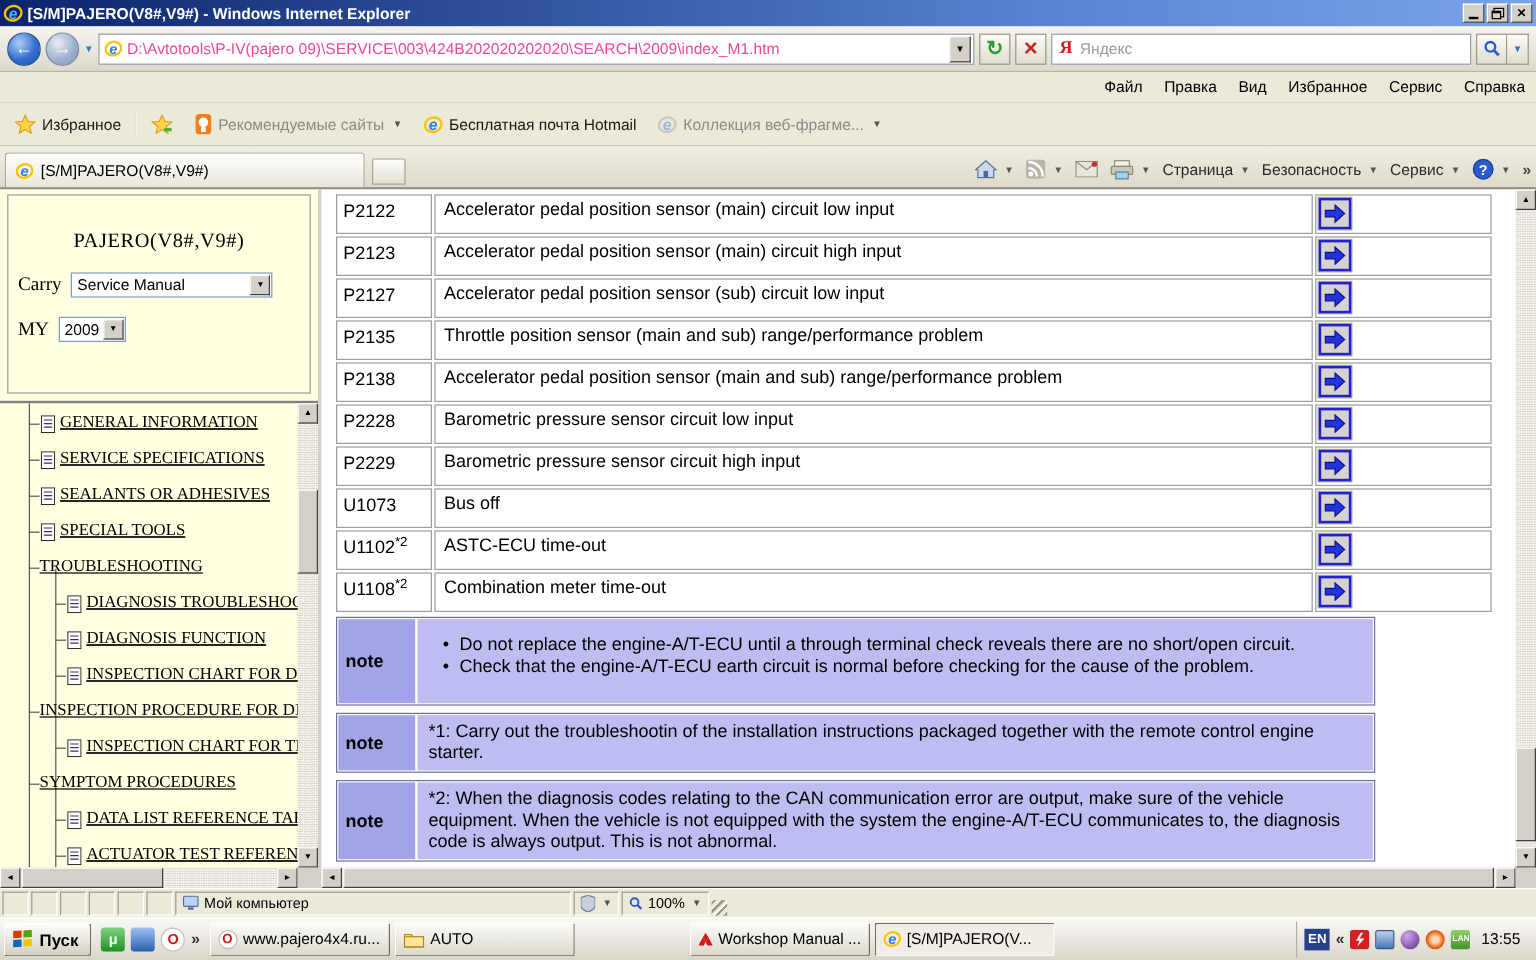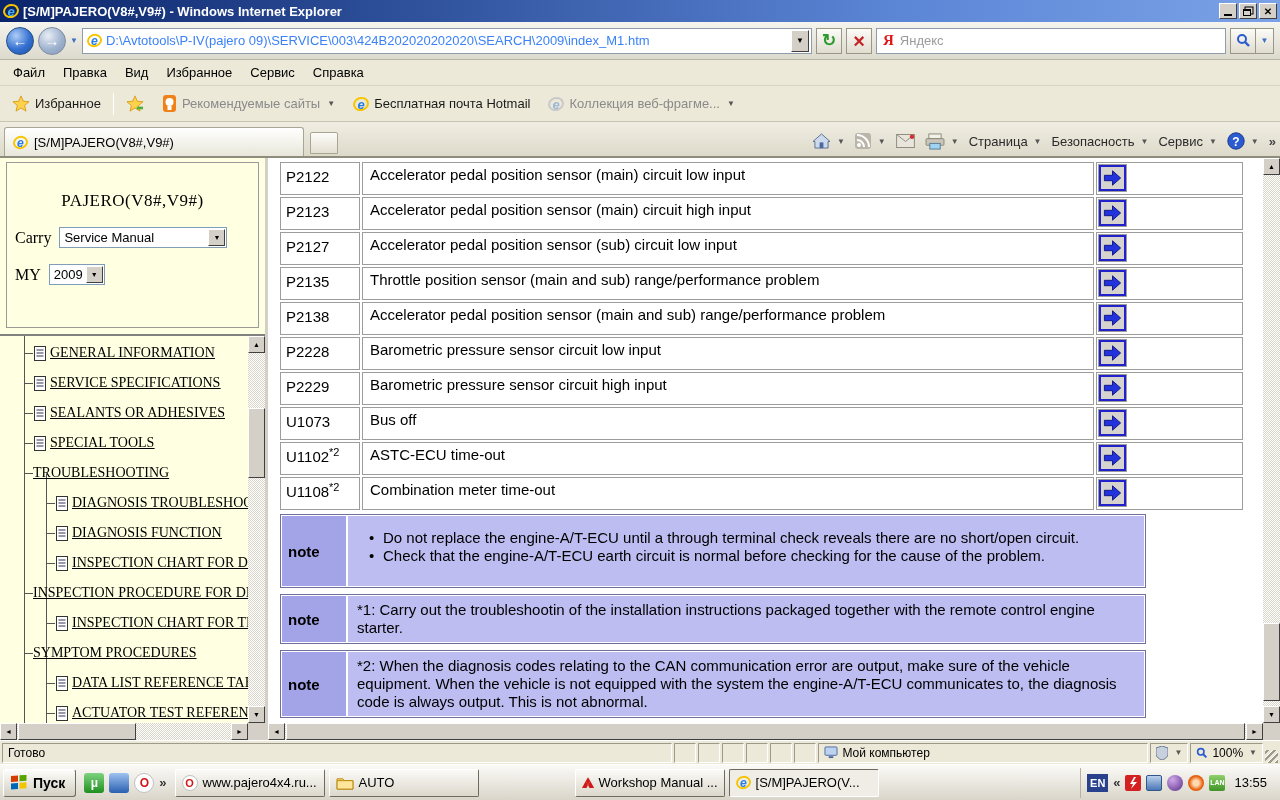--- a/index.html
+++ b/index.html
@@ -13,34 +13,34 @@
   .glyph-min { width:8px; height:2px; background:#000; margin-top:8px; }
   .glyph-restore { width:8px; height:7px; border:1px solid #000; border-top-width:2px; box-shadow:2px -2px 0 -0.5px #d4d0c8, 2px -2px 0 0.5px #000; margin-top:2px; margin-right:2px; }
 
   
   .navrow { height:38px; background:linear-gradient(#f5f4ee,#dcdacd); display:flex; align-items:center; padding:0 6px; gap:4px; flex:none; border-bottom:1px solid #b8b5a6; }
   .navbtn { width:28px; height:28px; border-radius:50%; display:flex; align-items:center; justify-content:center; color:#fff; font-size:15px; font-weight:bold; flex:none; }
   .nav-back { background:radial-gradient(circle at 35% 30%, #aecdf5, #3470d2 55%, #1c4f9e); border:1px solid #274f86; }
   .nav-fwd  { background:radial-gradient(circle at 35% 30%, #e8edf5, #9fb3cf 55%, #8396b4); border:1px solid #7e8ca1; }
   .mini-drop { color:#3b6fc4; font-size:8px; }
   .addr { flex:1; height:26px; background:#fff; border:1px solid #8f9bab; display:flex; align-items:center; padding:0 2px 0 4px; gap:4px; min-width:0; }
-  .addr-text { flex:1; font-size:13px; color:#3b82f6; white-space:nowrap; overflow:hidden; }
+  .addr-text { flex:1; font-size:13px; color:#ec4899; white-space:nowrap; overflow:hidden; }
   .addr-dropbtn { width:18px; height:22px; background:#d4d0c8; border:1px solid; border-color:#fff #404040 #404040 #fff; display:flex; align-items:center; justify-content:center; font-size:8px; color:#000; flex:none; }
   .sqbtn { width:26px; height:26px; background:linear-gradient(#fcfbf7,#e0ddd0); border:1px solid #9a9786; display:flex; align-items:center; justify-content:center; flex:none; }
   .refresh-glyph { color:#2e9b2e; font-size:17px; font-weight:bold; }
   .stop-glyph { color:#c22525; font-size:20px; font-weight:bold; line-height:1; }
   .searchbox { width:350px; height:26px; background:#fff; border:1px solid #8f9bab; display:flex; align-items:center; padding:0 6px; gap:6px; flex:none; }
   .ya { color:#e01818; font-weight:bold; font-size:15px; font-family:"Liberation Serif",serif; }
   .search-ph { color:#9b9b9b; font-size:13px; flex:1; }
   .searchbtns { display:flex; flex:none; }
   .srchbtn { width:26px; height:26px; background:linear-gradient(#fcfbf7,#e0ddd0); border:1px solid #9a9786; display:flex; align-items:center; justify-content:center; }
   .srchdrop { width:18px; height:26px; background:linear-gradient(#fcfbf7,#e0ddd0); border:1px solid #9a9786; border-left:none; display:flex; align-items:center; justify-content:center; color:#3b6fc4; font-size:8px; }
 
   
-  .menurow { height:26px; display:flex; align-items:center; padding-left:4px; flex:none; border-bottom:1px solid #d8d5c4; }
+  .menurow { height:26px; display:flex; align-items:center; padding-left:4px; flex:none; border-bottom:1px solid #d8d5c4;justify-content:flex-end; }
   .menu-item { font-size:13px; color:#000; padding:3px 9px; }
 
   
   .favrow { height:36px; display:flex; align-items:center; padding-left:6px; gap:6px; flex:none; border-bottom:1px solid #c7c4b2; }
   .favbtn { display:flex; align-items:center; gap:5px; font-size:13px; color:#1a1a1a; padding:4px 6px; }
   .fav-sep { width:1px; height:22px; background:#b5b2a2; border-right:1px solid #fff; }
   .gray-label { color:#8a8a8a; }
   .drop8 { font-size:8px; color:#555; margin-left:2px; }
 
   
@@ -620,21 +620,20 @@
       <div class="sb-h sb-track" style="position:absolute;">
         <span class="sb-btn" style="left:0; top:0;">◄</span>
         <span class="sb-thumb" style="left:18px; right:18px; top:0; height:17px;"></span>
         <span class="sb-btn" style="right:0; top:0;">►</span>
       </div>
       <div class="corner"></div>
     </div>
   </div>
 
   <div class="statusbar">
-    <div class="sb-panel sb-status">Готово</div>
     <div class="sb-panel sb-mini"></div>
     <div class="sb-panel sb-mini"></div>
     <div class="sb-panel sb-mini"></div>
     <div class="sb-panel sb-mini"></div>
     <div class="sb-panel sb-mini"></div>
     <div class="sb-panel sb-mini"></div>
     <div class="sb-panel sb-zone">
       <svg width="14" height="13" viewBox="0 0 15 14">
           <rect x="1" y="1" width="13" height="9" rx="1" fill="#bcd2ee" stroke="#4a69a0"></rect>
           <rect x="5" y="11" width="5" height="2" fill="#4a69a0"></rect>

